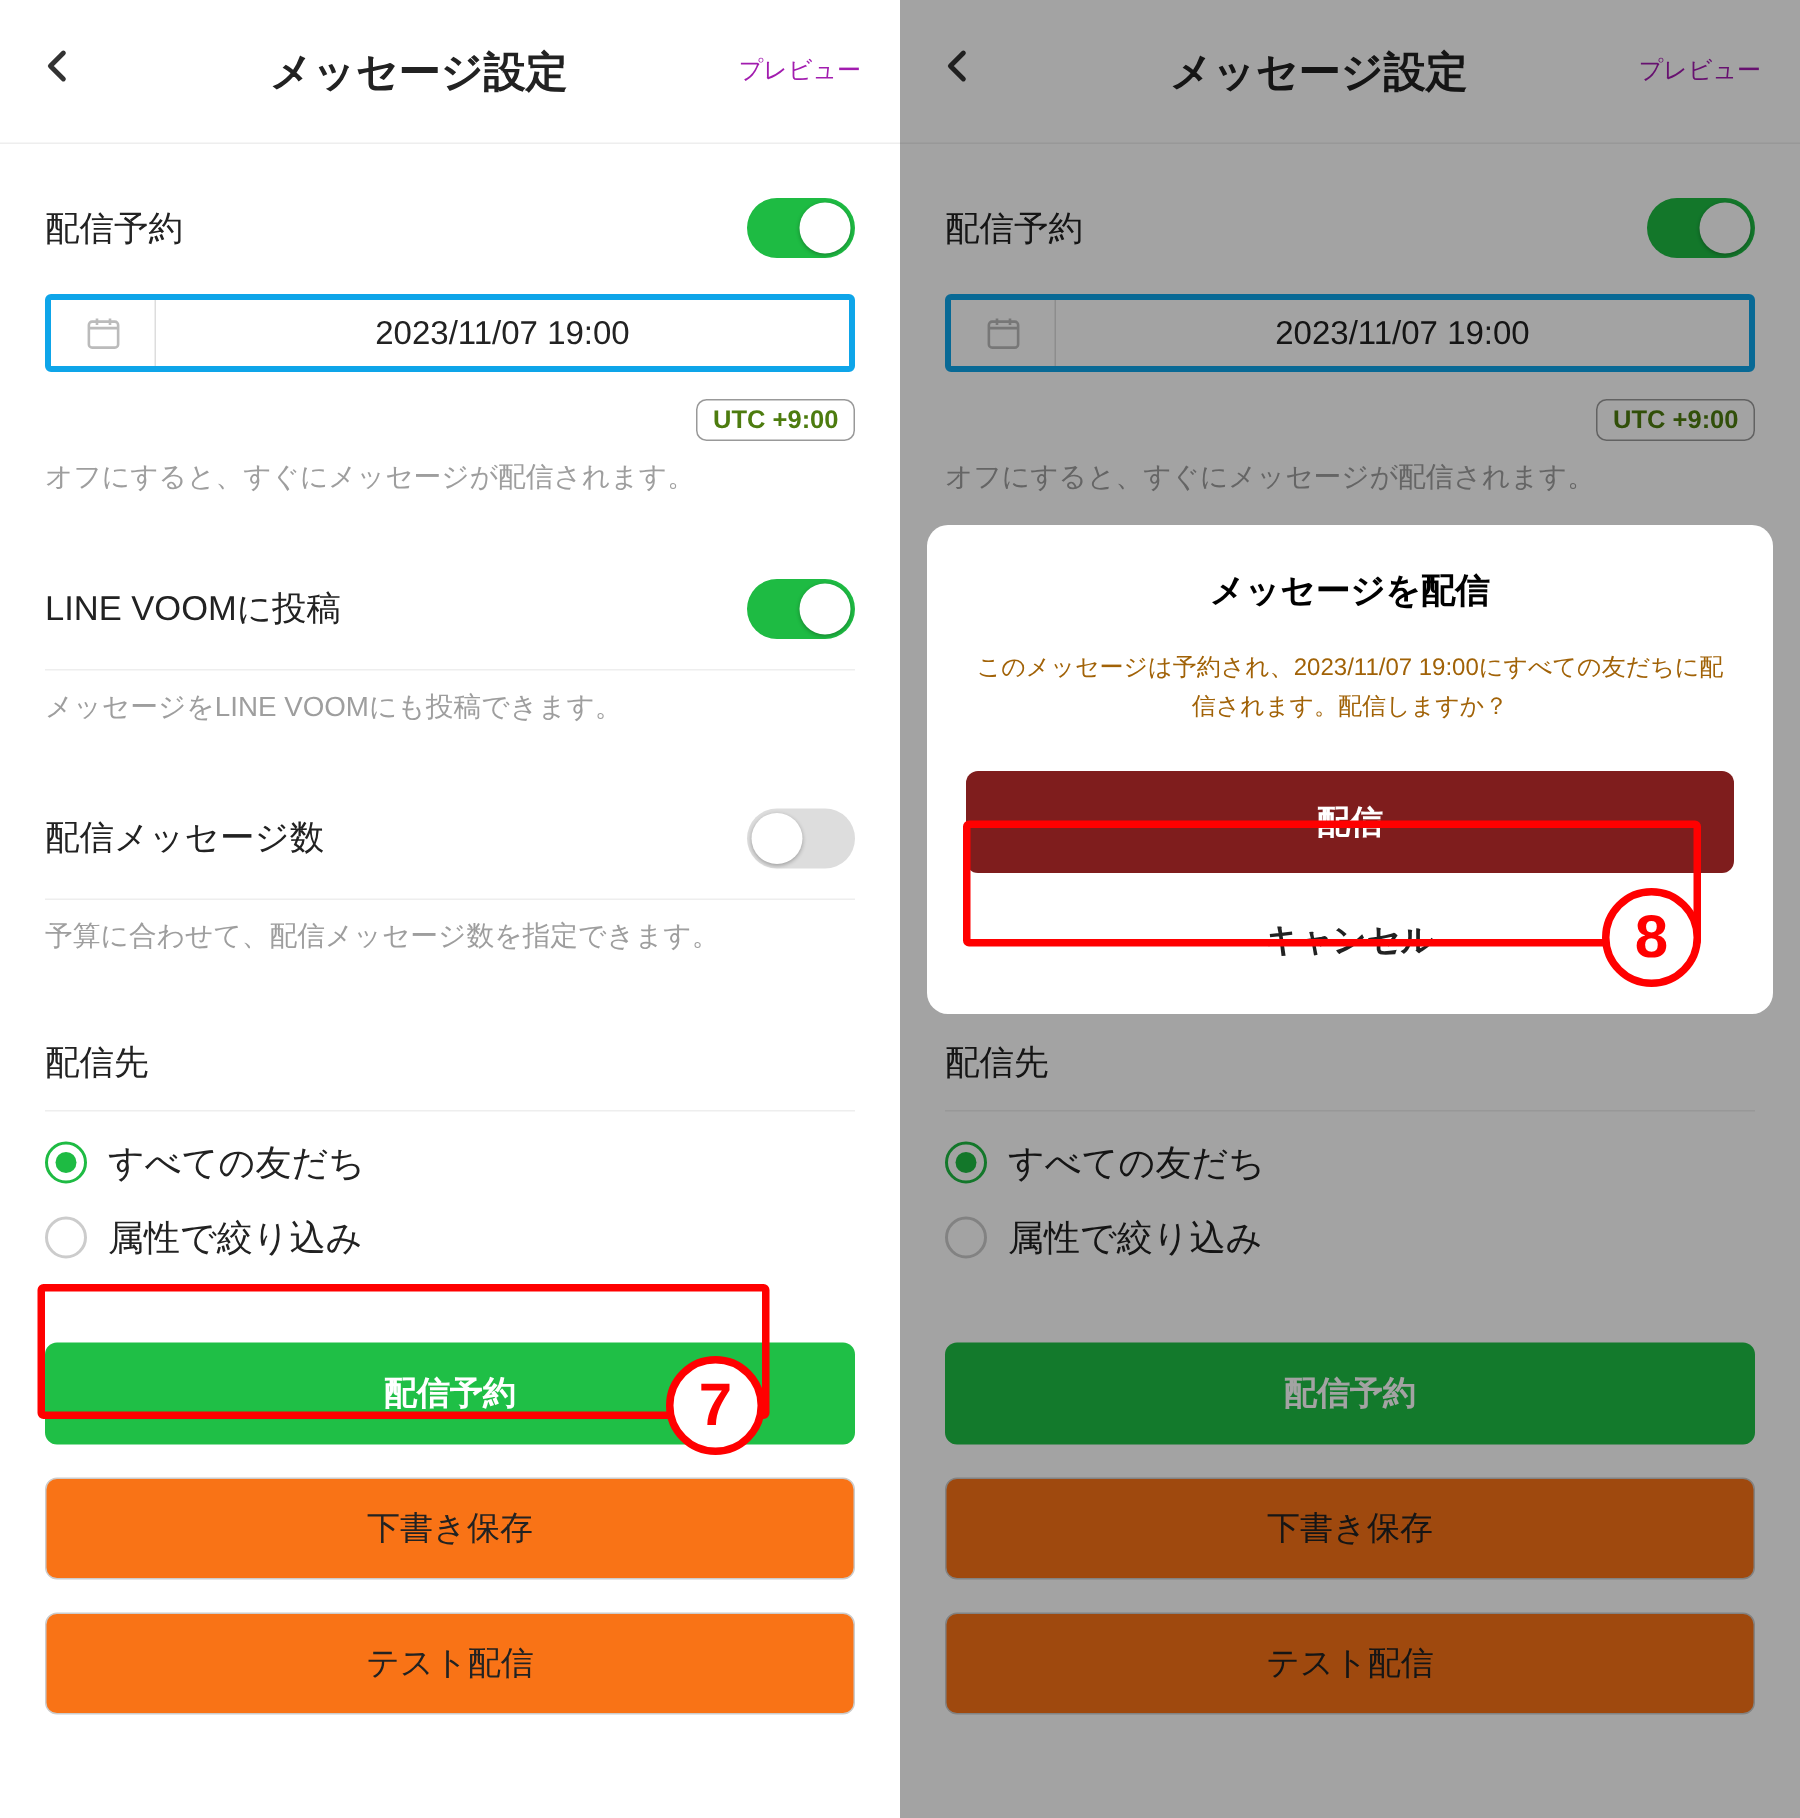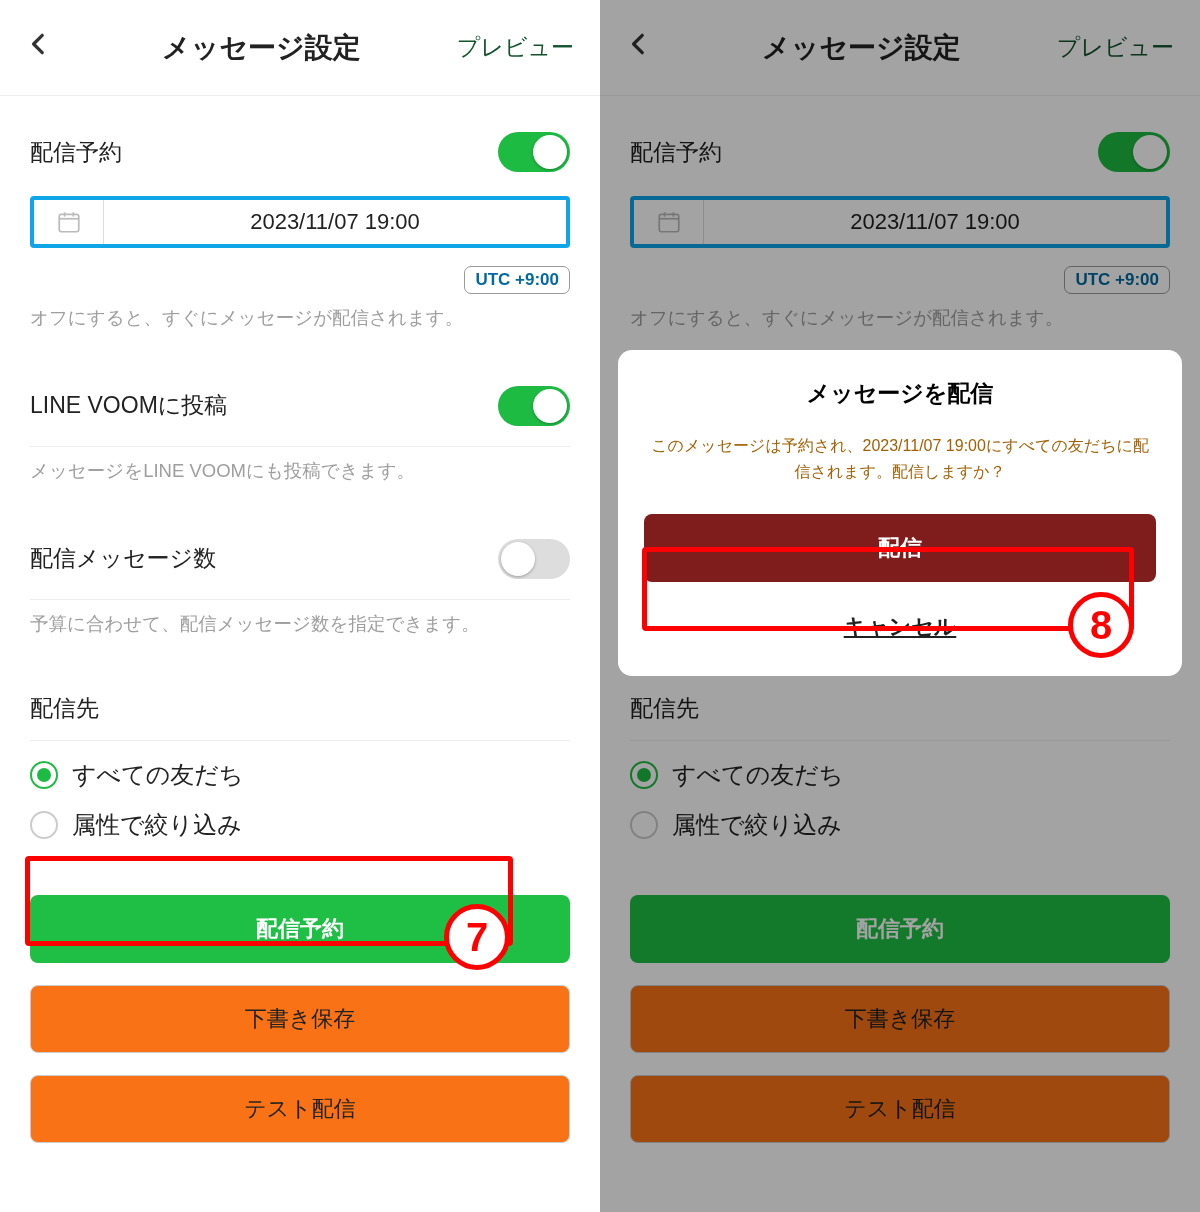--- a/index.html
+++ b/index.html
@@ -10,21 +10,21 @@
     height: 1212px;
     display: flex;
   }
   .pane { width: 50%; height: 100%; position: relative; background: #fff; }
   .pane.right .dim { position: absolute; inset: 0; background: rgba(0,0,0,.36); z-index: 5; }
 
   
   .hdr { height: 96px; display: flex; align-items: center; justify-content: space-between; padding: 0 26px; border-bottom: 1px solid #eee; }
   .hdr .back { width: 40px; font-size: 28px; color: #333; }
   .hdr .title { font-size: 28px; font-weight: 700; color: #222; }
-  .hdr .preview { font-size: 23px; color: #14532d; }
+  .hdr .preview { font-size: 16px; color: #a21caf; }
 
   .content { padding: 12px 30px 40px; }
 
   
   .row { display: flex; align-items: center; justify-content: space-between; padding: 24px 0 20px; border-bottom: 1px solid #eee; }
   .row.no-border { border-bottom: none; }
   .row .lbl { font-size: 23px; color: #222; }
 
   
   .tog { width: 72px; height: 40px; border-radius: 40px; position: relative; }
@@ -33,21 +33,21 @@
   .tog .knob { position: absolute; top: 3px; width: 34px; height: 34px; border-radius: 50%; background: #fff; box-shadow: 0 1px 3px rgba(0,0,0,.3); }
   .tog.on .knob { right: 3px; }
   .tog.off .knob { left: 3px; }
 
   
   .date-field { display: flex; border: 4px solid #0ea5e9; border-radius: 4px; height: 52px; margin-top: 4px; }
   .date-field .cal { width: 70px; display: flex; align-items: center; justify-content: center; border-right: 1px solid #ddd; color: #bbb; }
   .date-field .val { flex: 1; display: flex; align-items: center; justify-content: center; font-size: 22px; color: #222; }
 
   .tz-row { display: flex; justify-content: flex-end; margin: 18px 0 8px; }
-  .tz-pill { border: 1.5px solid #999; border-radius: 7px; padding: 3px 10px; font-size: 17px; font-weight: 700; color: #0369a1; }
+  .tz-pill { border: 1.5px solid #999; border-radius: 7px; padding: 3px 10px; font-size: 17px; font-weight: 700; color: #4d7c0f; }
 
   .hint { font-size: 18.5px; color: #9e9e9e; margin: 10px 0 30px; line-height: 1.5; }
 
   .section-lbl { font-size: 23px; color: #222; padding: 26px 0 16px; border-bottom: 1px solid #eee; }
 
   
   .radio-item { display: flex; align-items: center; margin: 18px 0; }
   .radio { width: 28px; height: 28px; border: 2px solid #ccc; border-radius: 50%; margin-right: 14px; display:flex; align-items:center; justify-content:center; }
   .radio.sel { border-color: #1EBB43; }
   .radio.sel::after { content:""; width: 14px; height: 14px; background: #1EBB43; border-radius: 50%; }
@@ -62,21 +62,21 @@
   
   .callout { position: absolute; border: 5px solid #ff0000; border-radius: 4px; z-index: 20; pointer-events: none; }
   .badge { position: absolute; width: 66px; height: 66px; border: 5px solid #ff0000; border-radius: 50%; background: #fff; color: #ff0000; font-size: 40px; font-weight: 800; display: flex; align-items: center; justify-content: center; z-index: 21; }
 
   
   .modal { position: absolute; left: 18px; right: 18px; top: 350px; background: #fff; border-radius: 14px; z-index: 10; padding: 28px 26px 24px; text-align: center; }
   .modal .m-title { font-size: 23px; font-weight: 700; margin-bottom: 20px; }
   .modal .m-body { font-size: 16px; color: #a16207; line-height: 1.6; margin-bottom: 30px; margin-top: 24px; }
   .modal .m-btn { height: 68px; border-radius: 8px; display: flex; align-items:center; justify-content:center; font-size: 22px; font-weight: 600; }
   .modal .m-btn.green { background: #7f1d1d; color:#fff; margin-bottom: 20px; }
-  .modal .m-cancel { font-size: 22px; font-weight: 700; color: #222; padding: 10px; text-decoration: underline; }
+  .modal .m-cancel { font-size: 22px; font-weight: 700; color: #222; padding: 10px; }
 
   
   .cal svg { width: 26px; height: 26px; }
 </style>
 </head>
 <body>
 
 <div class="pane left">
   <div class="hdr">
     <div class="back">

